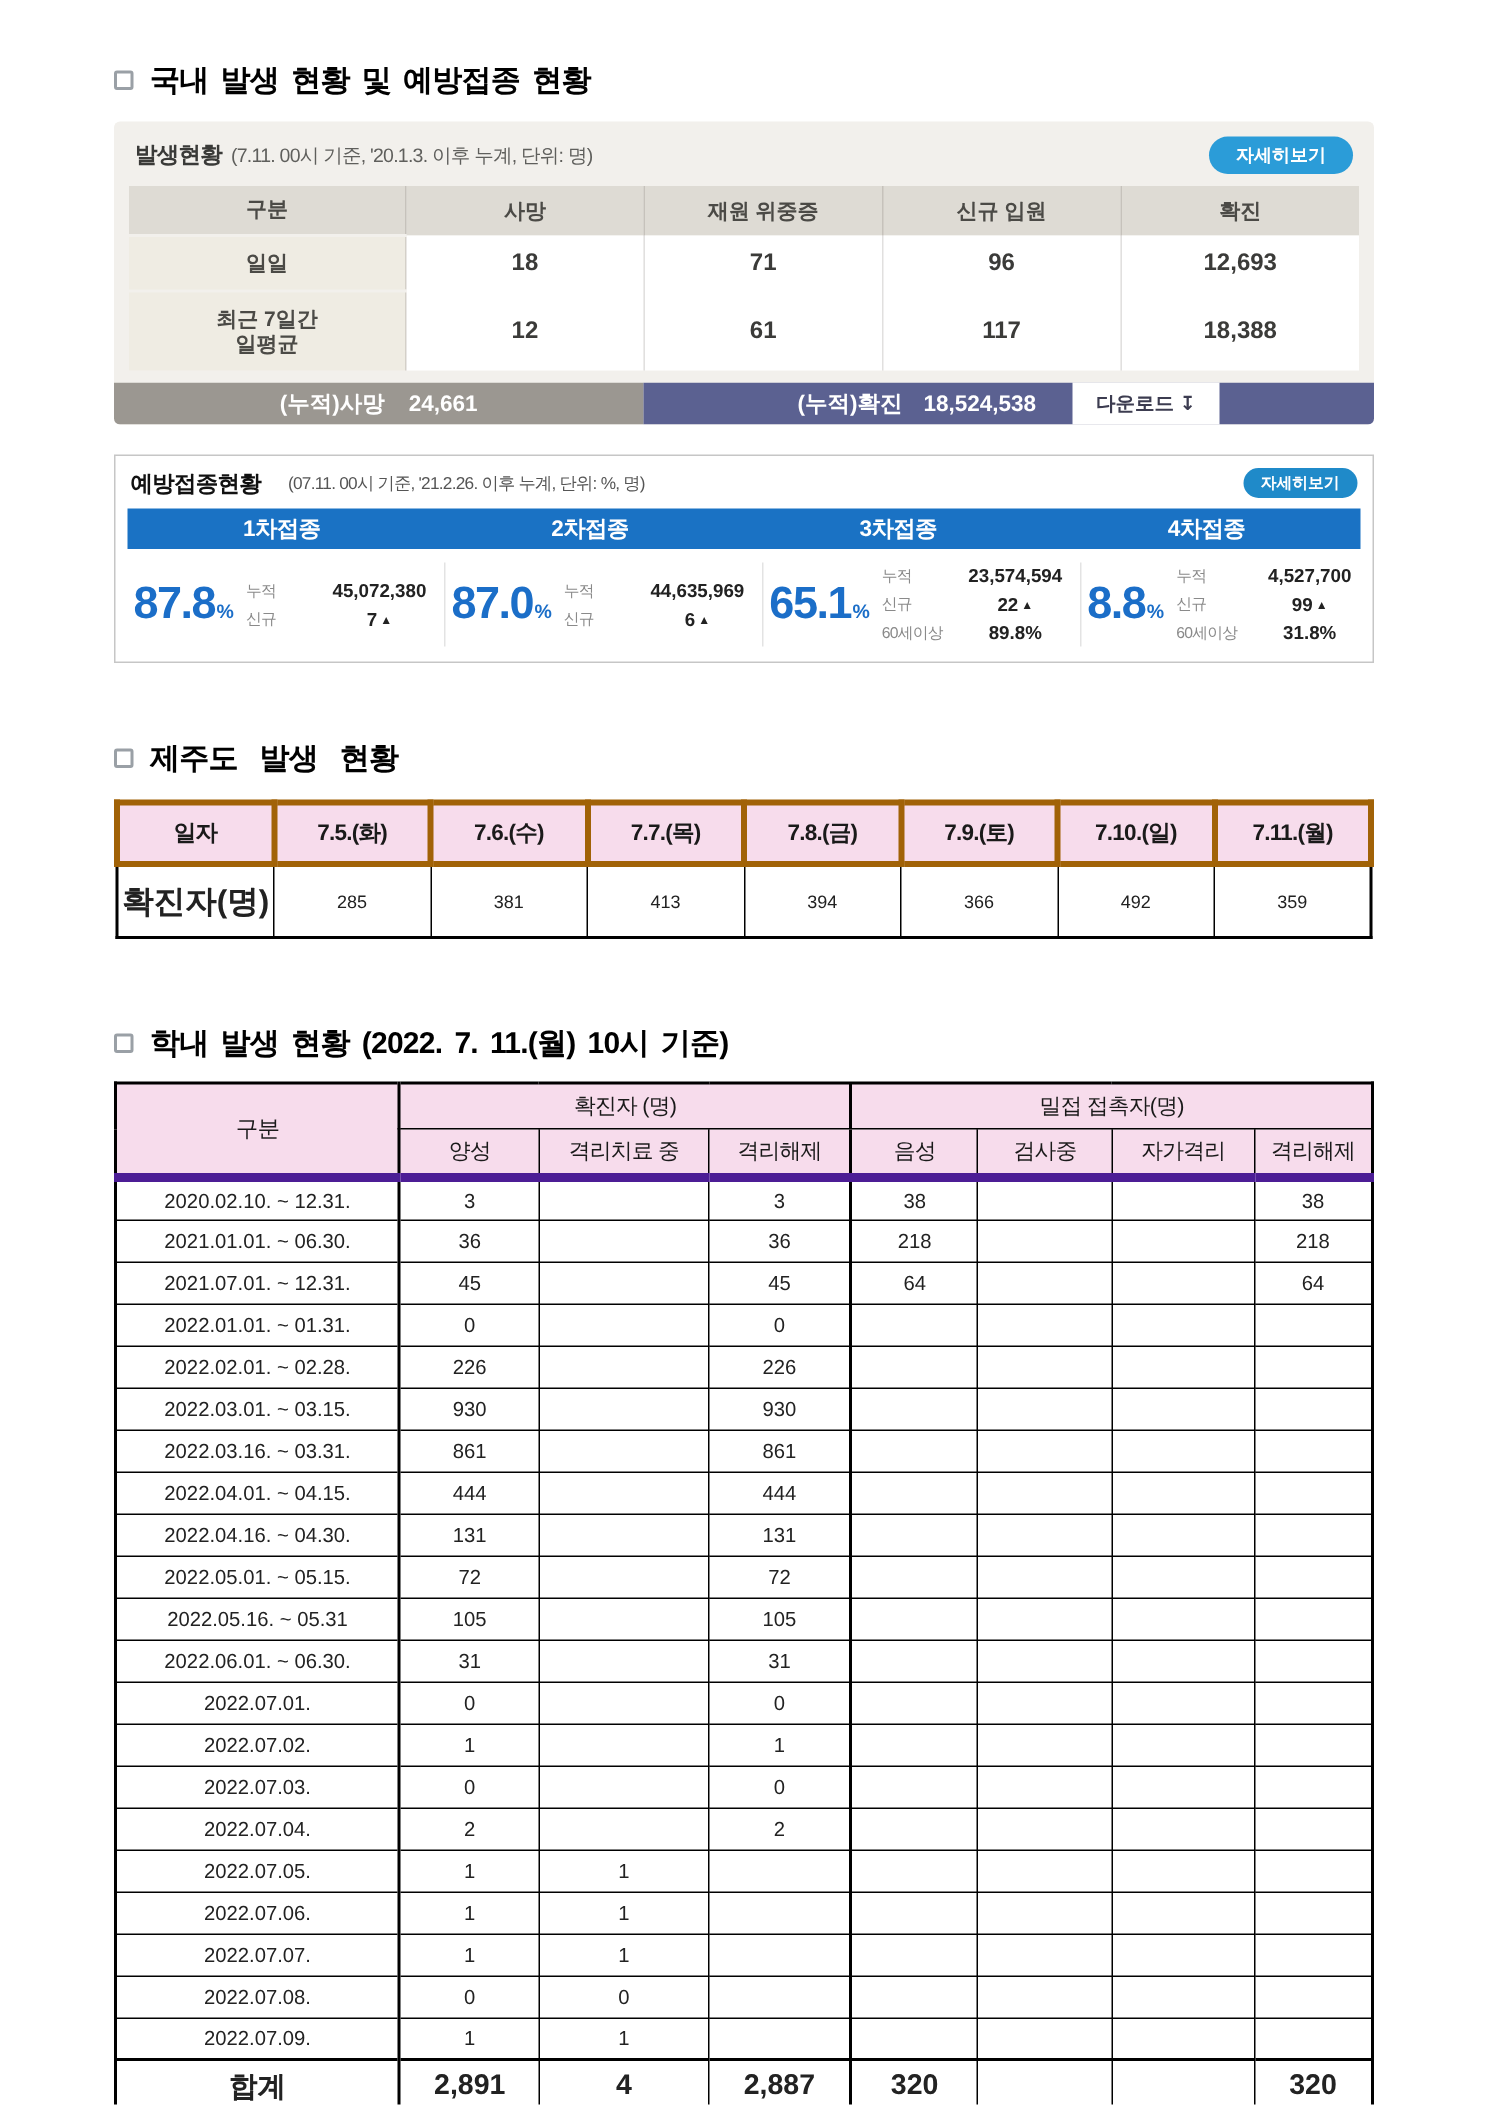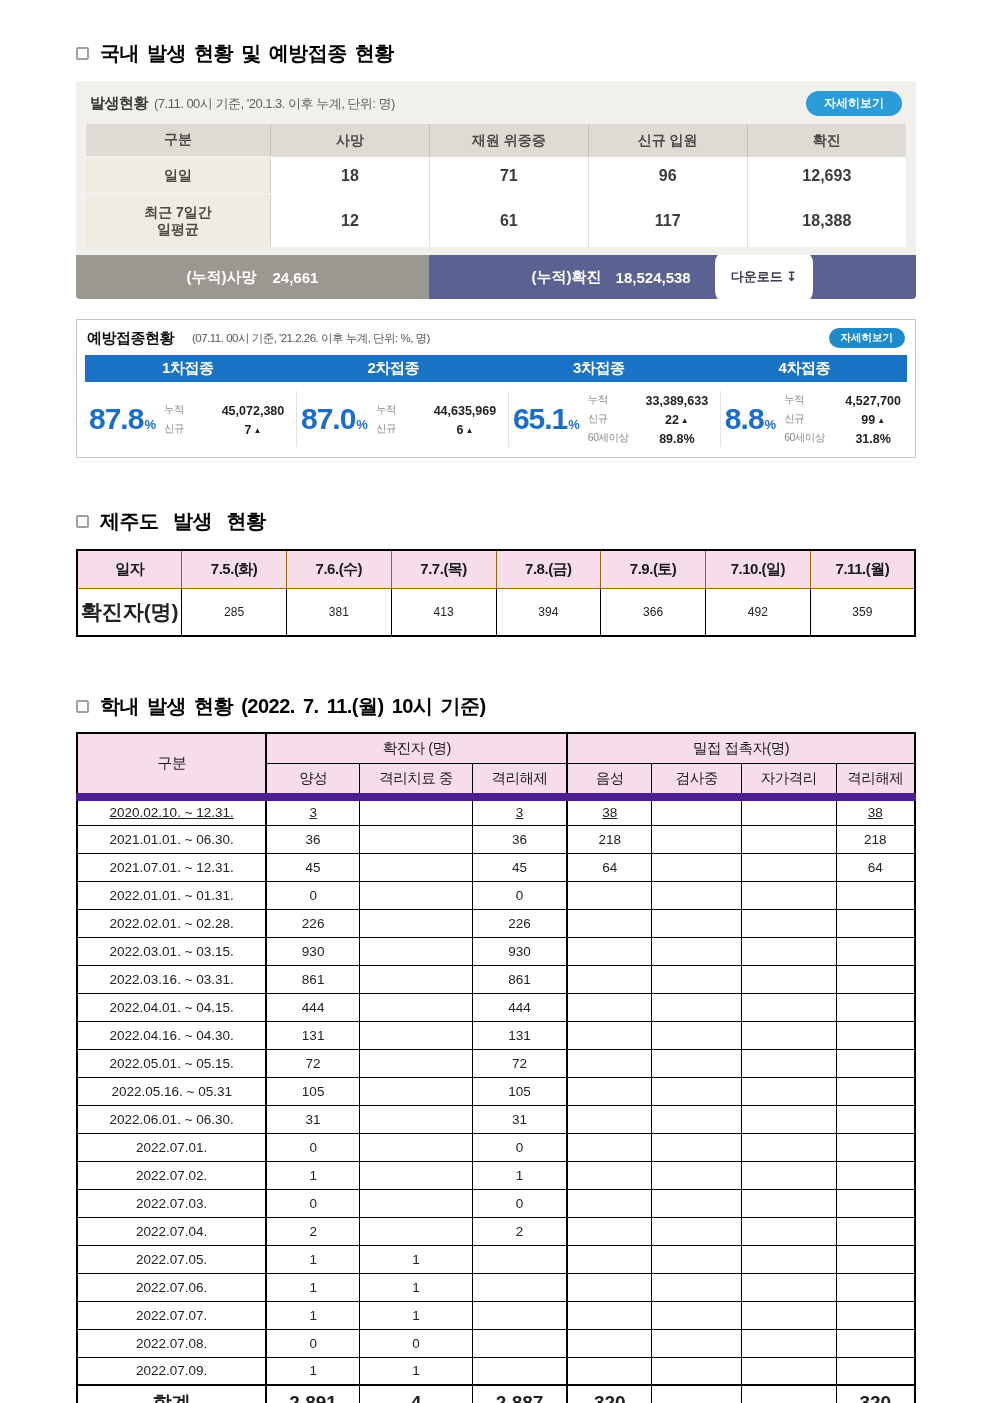--- a/index.html
+++ b/index.html
@@ -20,21 +20,21 @@
   .panel-head { display:flex; align-items:center; padding:2px 4px 8px 4px; }
   .panel-title { font-size:15px; font-weight:bold; color:#3a3a38; letter-spacing:-0.5px; }
   .panel-sub { font-size:13px; color:#5f5f5c; margin-left:6px; letter-spacing:-0.5px; }
   .pill-detail { margin-left:auto; background:#2b9cd8; color:#fff; border:none; font-size:12px; font-weight:bold; padding:4px 18px; border-radius:13px; cursor:pointer; font-family:Liberation Sans, sans-serif; }
   table.outbreak { width:100%; border-collapse:collapse; table-layout:fixed; text-align:center; }
   table.outbreak col.c0 { width:22.5%; }
   table.outbreak th { background:#dedbd4; color:#4b4a46; font-size:14px; font-weight:bold; padding:7px 0; }
   table.outbreak th + th, table.outbreak td + td { border-left:1px solid rgba(90,85,75,0.18); }
   table.outbreak td { background:#fff; font-size:16px; font-weight:bold; color:#3b3b39; padding:9px 0; }
   table.outbreak td.lbl { background:#efece3; color:#4b4a46; font-size:14px; line-height:17px; border-top:2px solid #f2f0ec; }
-  .cum-bar { display:flex; height:44px; margin:8px -10px 0 -10px; border-radius:0 0 4px 4px; overflow:hidden; font-weight:bold; }
+  .cum-bar { display:flex; height:28px; margin:8px -10px 0 -10px; border-radius:0 0 4px 4px; overflow:hidden; font-weight:bold; }
   .cum-death { width:42%; background:#9b9791; color:#fff; display:flex; align-items:center; justify-content:center; gap:16px; font-size:15px; }
   .cum-conf  { width:58%; background:#5b6191; color:#fff; display:flex; align-items:center; justify-content:center; gap:14px; font-size:15px; }
   .pill-download { background:#fff; color:#3c3c50; border:none; border-radius:13px; font-size:13px; font-weight:bold; padding:18px 16px; margin-left:10px; cursor:pointer; font-family:inherit; }
 
   
   .panel-vaccine { margin-top:20px; background:#fff; border:1px solid #c6c6c6; padding:6px 8px 10px 8px; }
   .panel-vaccine .panel-head { padding:2px 2px 7px 2px; }
   .panel-vaccine .panel-title { font-size:15px; color:#111; }
   .panel-vaccine .panel-sub { font-size:11.5px; color:#555; margin-left:18px; }
   .pill-detail.small { font-size:10.5px; padding:3px 12px; background:#1f8ac9; }
@@ -48,37 +48,37 @@
   .stats { display:flex; flex-direction:column; gap:1px; }
   .stat-line { display:flex; align-items:center; }
   .stat-label { color:#8a8a8a; font-size:10.5px; width:50px; text-align:left; letter-spacing:-0.5px; }
   .stat-wrap { flex:1; text-align:center; min-width:78px; }
   .stat-value { color:#222; font-weight:bold; font-size:12.5px; }
   .arrow { font-size:8px; color:#222; margin-left:2px; vertical-align:1px; }
 
   
   .sec-jeju { margin-top:50px;font-family:Liberation Mono, monospace; }
   table.jeju { margin-top:14px; width:100%; border-collapse:collapse; table-layout:fixed; text-align:center; border:2px solid #000; }
-  table.jeju th { background:#f7dcec; border:1px solid #a16207; font-size:15px; font-weight:bold; padding:9px 0; letter-spacing:-0.5px; }
+  table.jeju th { background:#f7dcec; border:4px solid #a16207; font-size:15px; font-weight:bold; padding:9px 0; letter-spacing:-0.5px; }
   table.jeju td { border:1px solid #000; font-size:12px; padding:9px 0; color:#222; }
   table.jeju td.jeju-label { font-weight:bold; font-size:21px; }
 
   
   .sec-school { margin-top:56px; }
   table.school { margin-top:12px; width:100%; border-collapse:collapse; table-layout:fixed; text-align:center; border:2px solid #000; }
   table.school col.sc0 { width:22.6%; } table.school col.sc1 { width:11.1%; }
   table.school col.sc2 { width:13.5%; } table.school col.sc3 { width:11.3%; }
   table.school col.sc4 { width:10.1%; } table.school col.sc5 { width:10.7%; }
   table.school col.sc6 { width:11.3%; } table.school col.sc7 { width:9.4%; }
   table.school th { background:#f7dcec; border:1px solid #000; font-weight:normal; font-size:14.5px; padding:5px 0; letter-spacing:-0.5px; }
   table.school th.group-label { border-right:2px solid #000; font-size:15px; }
   table.school td { border:1px solid #000; font-size:13.5px; padding:4px 2px; height:28px; color:#222; }
   table.school td.row-label { border-right:2px solid #000; }
   table.school .b-thick { border-left:2px solid #000; }
-  table.school tbody tr:first-child td { border-top:8px solid #4c1d95;text-decoration:underline; }
+  table.school tbody tr:first-child td { border-top:6px solid #4c1d95; }
   table.school tr.total-row td { font-weight:bold; font-size:19px; border-top:2px solid #000; }
 </style>
 </head>
 <body>
 
 <div class="page">
 
   <div class="sec-title">
     <span class="checkbox"></span>
     <span>국내 발생 현황 및 예방접종 현황</span>
@@ -177,21 +177,21 @@
               <span class="stat-label">신규</span>
               <span class="stat-wrap"><span class="stat-value">6</span><span class="arrow">▲</span></span>
             </div>
           </div>
         </div>
         <div class="dose">
           <div class="pct"><span>65.1</span><span class="pct-unit">%</span></div>
           <div class="stats">
             <div class="stat-line">
               <span class="stat-label">누적</span>
-              <span class="stat-wrap"><span class="stat-value">33,389,633</span></span>
+              <span class="stat-wrap"><span class="stat-value">23,574,594</span></span>
             </div>
             <div class="stat-line">
               <span class="stat-label">신규</span>
               <span class="stat-wrap"><span class="stat-value">22</span><span class="arrow">▲</span></span>
             </div>
             <div class="stat-line">
               <span class="stat-label">60세이상</span>
               <span class="stat-wrap"><span class="stat-value">89.8%</span></span>
             </div>
           </div>

